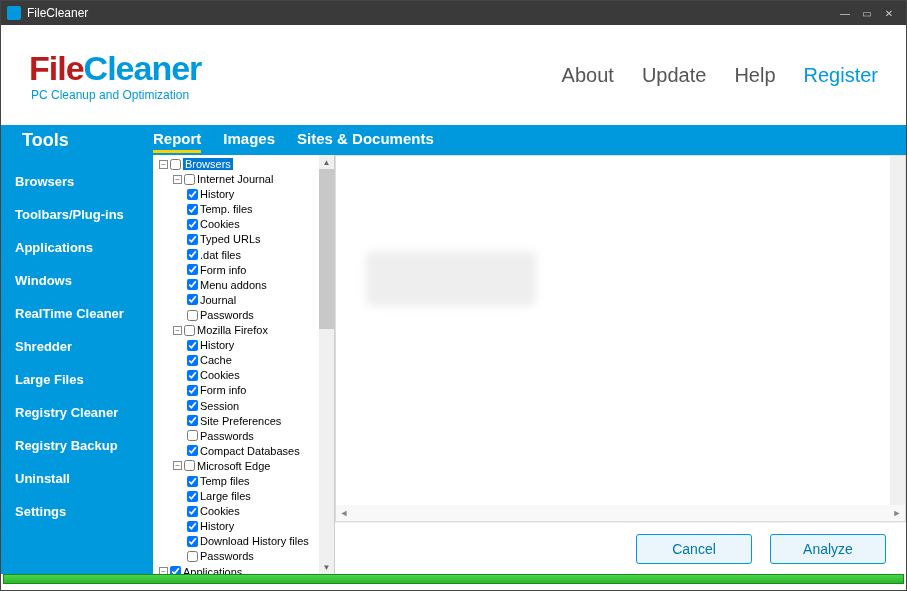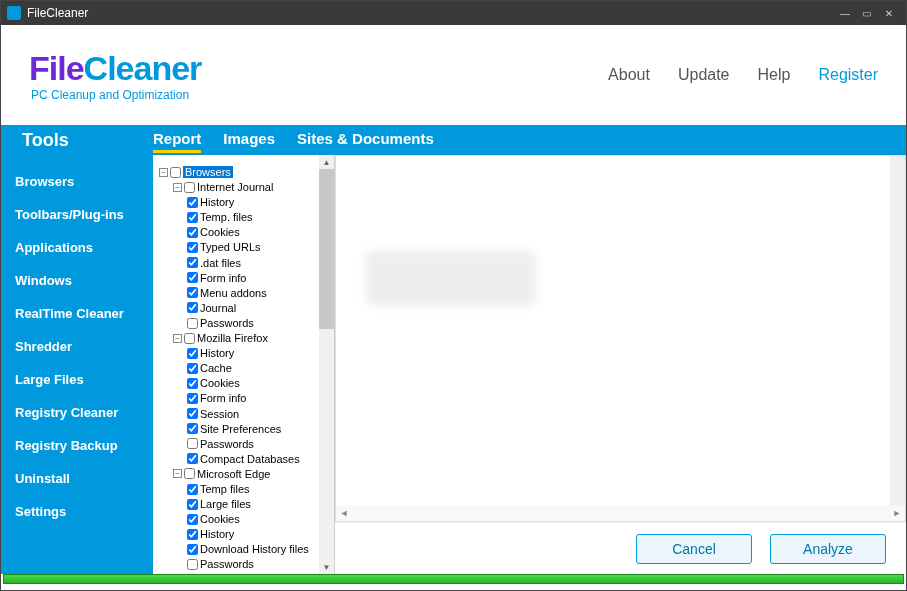--- a/index.html
+++ b/index.html
@@ -7,40 +7,40 @@
 
 .titlebar { background: #3a3a3a; color: #fff; height: 24px; display: flex; align-items: center; padding: 0 6px; font-size: 12px; }
 .titlebar .icon { width: 14px; height: 14px; background: #0099dd; margin-right: 6px; border-radius: 2px; }
 .titlebar .spacer { flex: 1; }
 .titlebar .winbtn { width: 22px; height: 16px; display: flex; align-items: center; justify-content: center; color: #ccc; cursor: pointer; font-size: 10px; }
 
 .header { background: #fff; height: 100px; display: flex; align-items: center; padding: 0 28px; }
 .logo { display: flex; flex-direction: column; }
 .logo-top { font-size: 9px; color: #999; margin-left: 2px; }
 .logo-main { font-size: 34px; font-weight: 700; letter-spacing: -1px; }
-.logo-file { color: #6d28d9; }
+.logo-file { color: #b91c1c; }
 .logo-cleaner { color: #0099dd; }
 .logo-sub { font-size: 12px; color: #0099dd; margin-left: 2px; }
 .header .spacer { flex: 1; }
-.header-nav { display: flex; gap: 28px; font-size: 16px; }
+.header-nav { display: flex; gap: 28px; font-size: 20px; }
 .header-nav .navitem { color: #555; cursor: pointer; }
 .header-nav .navitem.accent { color: #0099dd; }
 
 .blueband { background: #0099dd; height: 30px; display: flex; align-items: center; padding-left: 21px; color: #fff; font-size: 15px; font-weight: 700; }
 .blueband .tools-hdr { width: 131px; font-size: 18px; }
 .blueband .tabs { display: flex; gap: 22px; align-items: center; }
 .blueband .tab { cursor: pointer; position: relative; padding-bottom: 4px; }
 .blueband .tab.active::after { content: ""; position: absolute; left: 0; right: 0; bottom: -2px; height: 3px; background: #ffd000; }
 
 .body { display: flex; height: 419px; }
 .sidebar { width: 152px; background: #0099dd; color: #fff; padding-top: 10px; }
 .sidebar .item { padding: 9px 14px; font-size: 13px; font-weight: 700; cursor: pointer; }
 
 .treewrap { width: 182px; border-right: 1px solid #ccc; background: #fff; position: relative; overflow: hidden; }
-.tree { font-size: 11px; color: #000; padding: 9px 0 2px 6px; line-height: 14px; height: 100%; overflow-y: auto; }
+.tree { font-size: 11px; color: #000; padding: 1px 0 2px 6px; line-height: 14px; height: 100%; overflow-y: auto; }
 .tree ul { list-style: none; padding-left: 14px; }
 .tree > ul { padding-left: 0; }
 .tree li { position: relative; white-space: nowrap; }
 .exp { display: inline-block; width: 9px; height: 9px; border: 1px solid #888; font-size: 8px; line-height: 7px; text-align: center; margin-right: 2px; cursor: pointer; color: #555; background: #fff; vertical-align: middle; }
 .chk { width: 11px; height: 11px; margin-right: 2px; vertical-align: middle; }
 .lbl { vertical-align: middle; }
 .lbl.sel { background: #0078d7; color: #fff; padding: 0 2px; }
 .scrolltrack { position: absolute; right: 0; top: 0; bottom: 0; width: 15px; background: #f0f0f0; }
 .scrollthumb { position: absolute; right: 0; top: 14px; width: 15px; height: 160px; background: #c8c8c8; }
 .scrollarrow { position: absolute; right: 0; width: 15px; height: 14px; background: #f0f0f0; display:flex; align-items:center; justify-content:center; font-size:8px; color:#666; }

